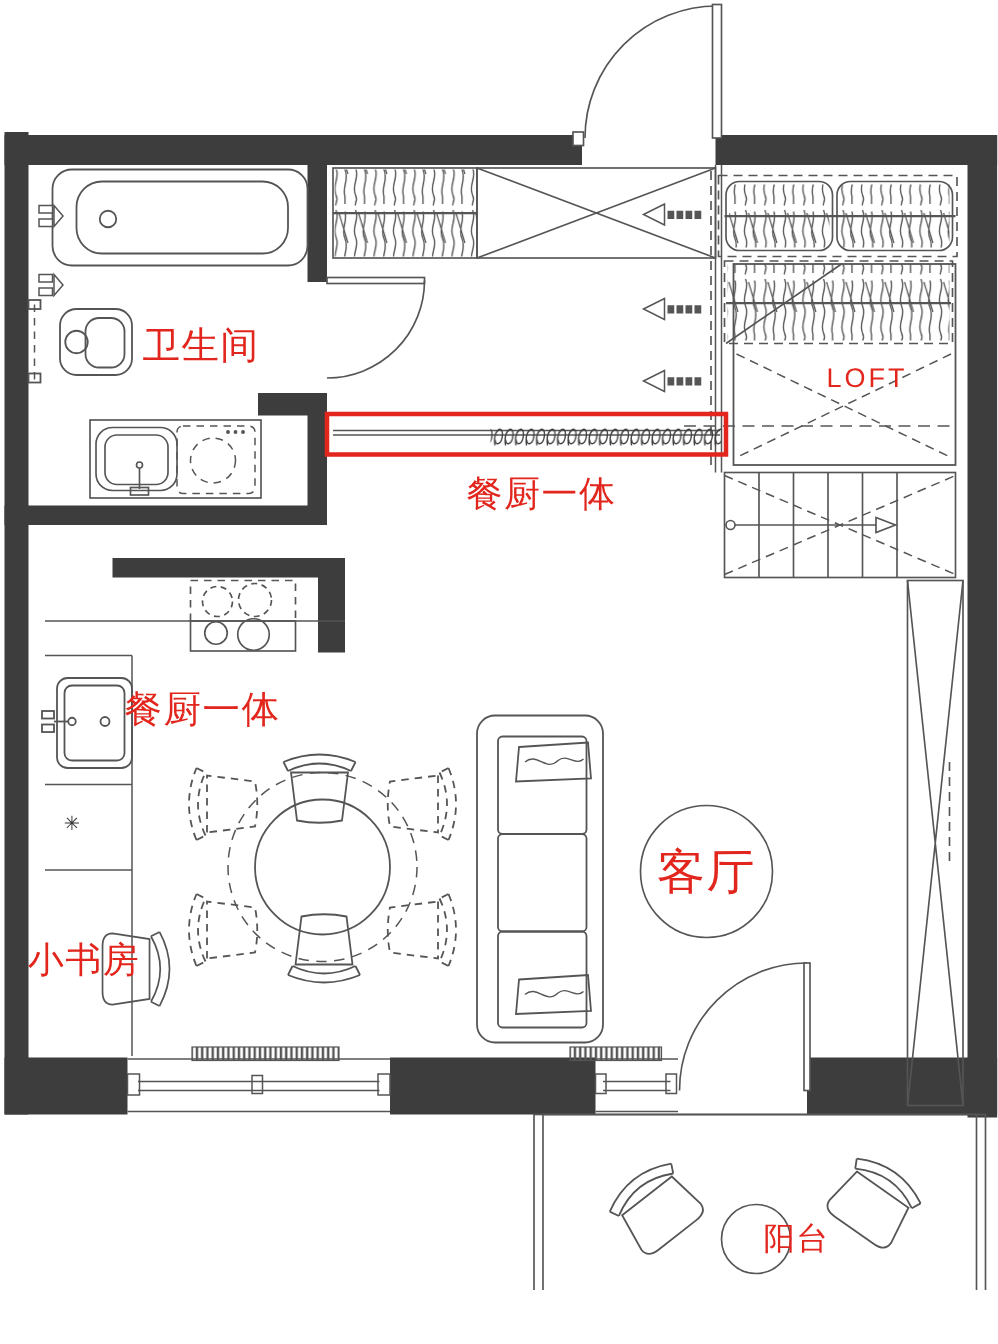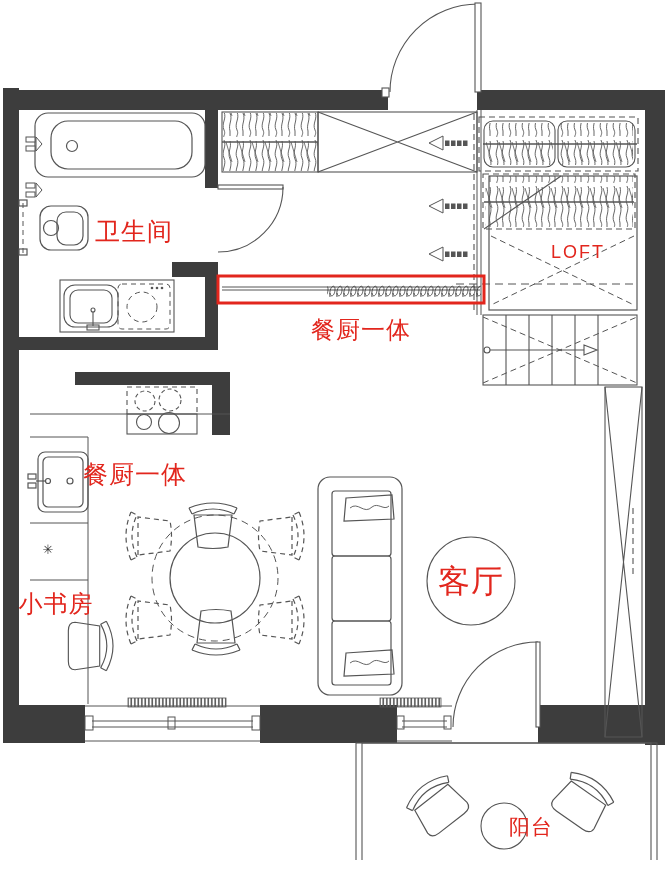--- a/index.html
+++ b/index.html
@@ -260,21 +260,21 @@
     <use href="#armchair" transform="translate(435,802) rotate(-38) translate(-32,-29)"></use>
     <use href="#armchair" transform="translate(585,798) rotate(35) translate(-32,-29)"></use>
   </g>
   <circle cx="504" cy="826" r="23" fill="none" stroke="#555" stroke-width="1.1"></circle>
 </svg>
 
 <div class="lbl" style="left:134px;top:231px;font-size:25px">卫生间</div>
 <div class="lbl" style="left:361px;top:330px;font-size:24px">餐厨一体</div>
 <div class="lbl" style="left:578px;top:252px;font-size:18px;letter-spacing:2px">LOFT</div>
 <div class="lbl" style="left:135px;top:474px;font-size:25px">餐厨一体</div>
-<div class="lbl" style="left:56px;top:604px;font-size:24px">小书房</div>
+<div class="lbl" style="left:56px;top:641px;font-size:24px">小书房</div>
 <div class="lbl" style="left:471px;top:581px;font-size:32px">客厅</div>
 <div class="lbl" style="left:531px;top:826px;font-size:21px">阳台</div>
 
 <div class="marker" style="left:48px;top:549px;font-size:13px">✳</div>
 
 <div class="watermark"></div>
 
 </div>
 
 </body></html>

